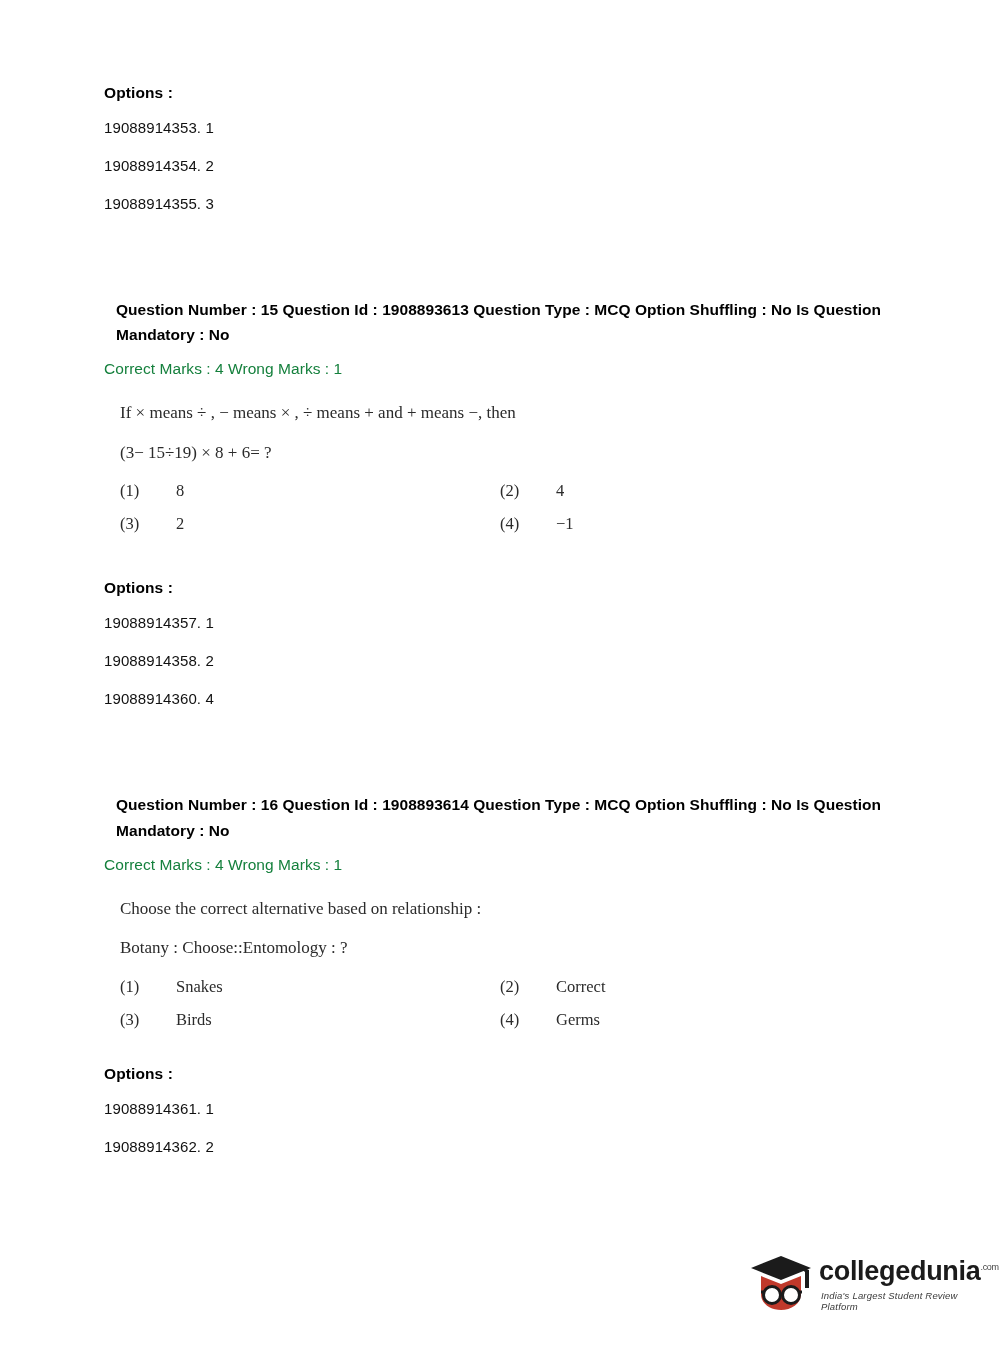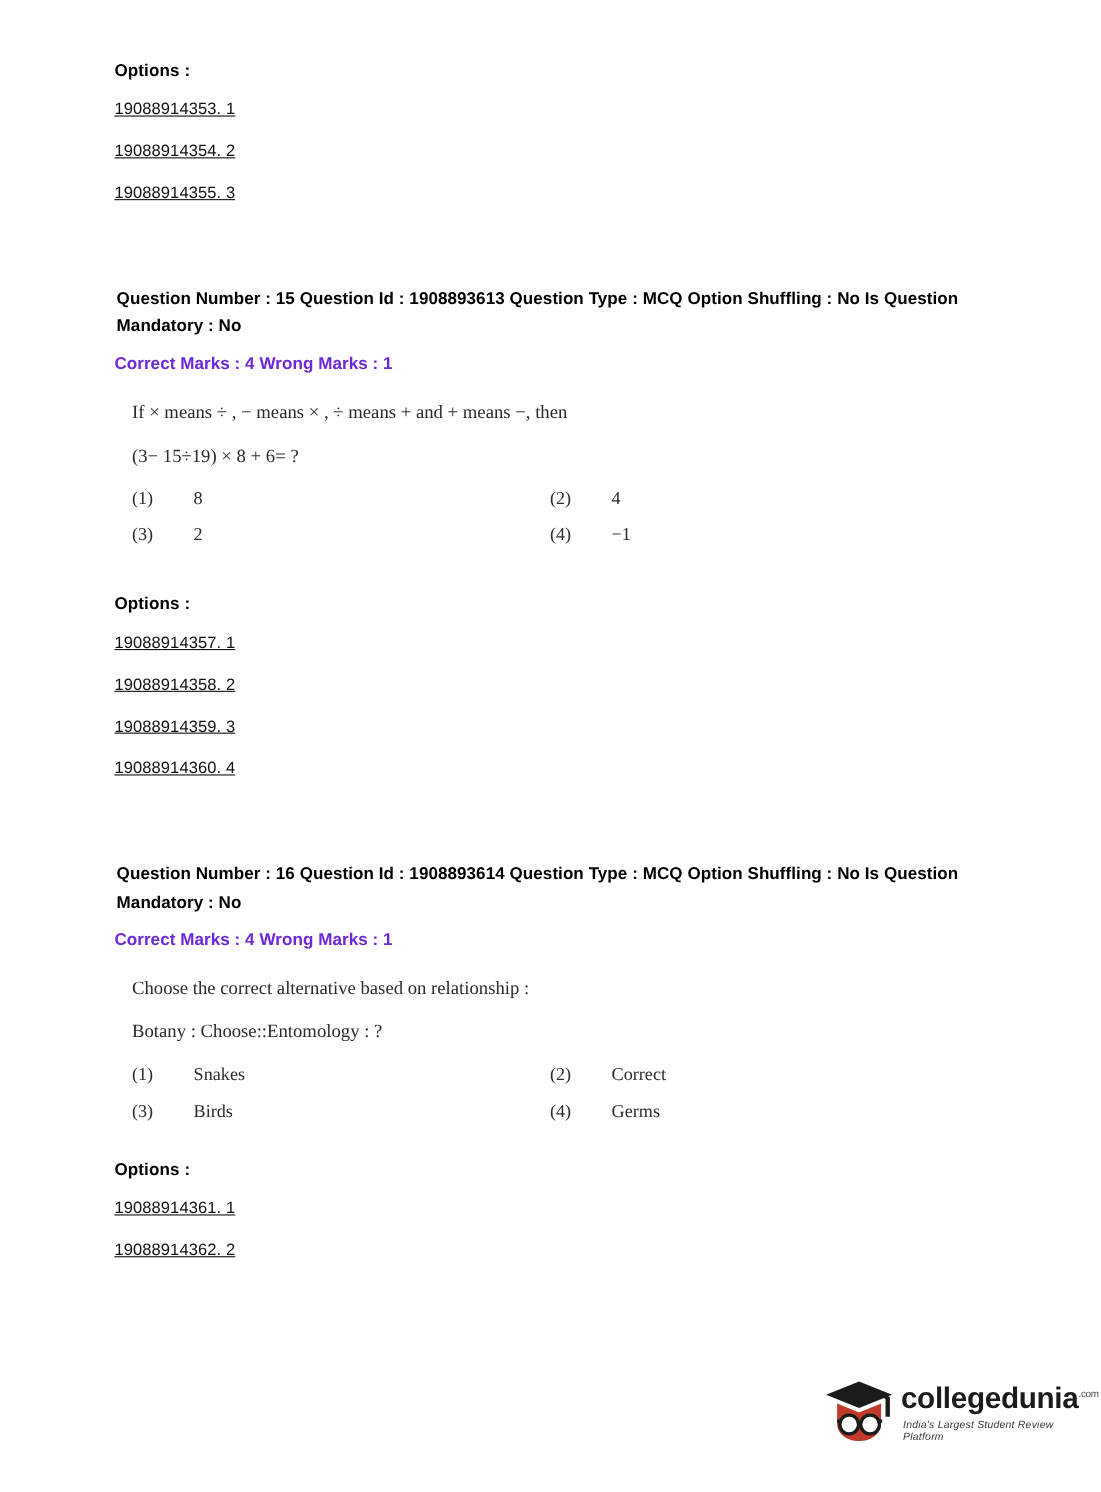--- a/index.html
+++ b/index.html
@@ -13,49 +13,48 @@
     font-family: "Liberation Sans", sans-serif;
     color: #000000;
     position: relative;
     overflow: hidden;
   }
   .page {
     position: relative;
     width: 1001px;
     height: 1356px;
     box-sizing: border-box;
-    padding: 56px 100px 0 104px;
+    padding: 84px 100px 0 104px;
   }
   .opts-title {
     font-size: 15.5px;
     font-weight: bold;
     color: #000;
     margin: 0 0 17px 0;
     letter-spacing: 0.1px;
   }
   .opt-line {
     font-size: 15px;
     color: #111;
     margin: 0 0 21px 0;
     letter-spacing: 0.1px;
-    text-decoration: underline;
   }
   .qhead {
     font-size: 15.5px;
     font-weight: bold;
     color: #000;
     line-height: 1.62;
-    margin: 2px;
+    margin: 12px;
     letter-spacing: 0.05px;
     max-width: 800px;
   }
   .marks {
     font-size: 15.5px;
-    font-weight: bold;
-    color: #6d28d9;
+    font-weight: normal;
+    color: #15803d;
     margin: 13px 0 0 0;
     letter-spacing: 0.05px;
   }
   .qbody {
     font-family: Liberation Serif, serif;
     color: #2b2b2b;
     margin: 22px 0 0 0;
     padding-left: 16px;
   }
   .qtext {
@@ -165,21 +164,20 @@
         <div class="choice">
           <span class="num">(4)</span>
           <span class="val">−1</span>
         </div>
       </div>
     </div>
     <div class="block-gap-1"></div>
     <div class="opts-title">Options :</div>
     <div class="opt-line">19088914357. 1</div>
     <div class="opt-line">19088914358. 2</div>
-    <div class="opt-line">19088914359. 3</div>
     <div class="opt-line">19088914360. 4</div>
   </div>
 
   <div class="section-gap"></div>
 
   <div>
     <div class="qhead">Question Number : 16 Question Id : 1908893614 Question Type : MCQ Option Shuffling : No Is Question Mandatory : No</div>
     <div class="marks">Correct Marks : 4 Wrong Marks : 1</div>
     <div class="qbody">
       <div class="qtext">Choose the correct alternative based on relationship :</div>

